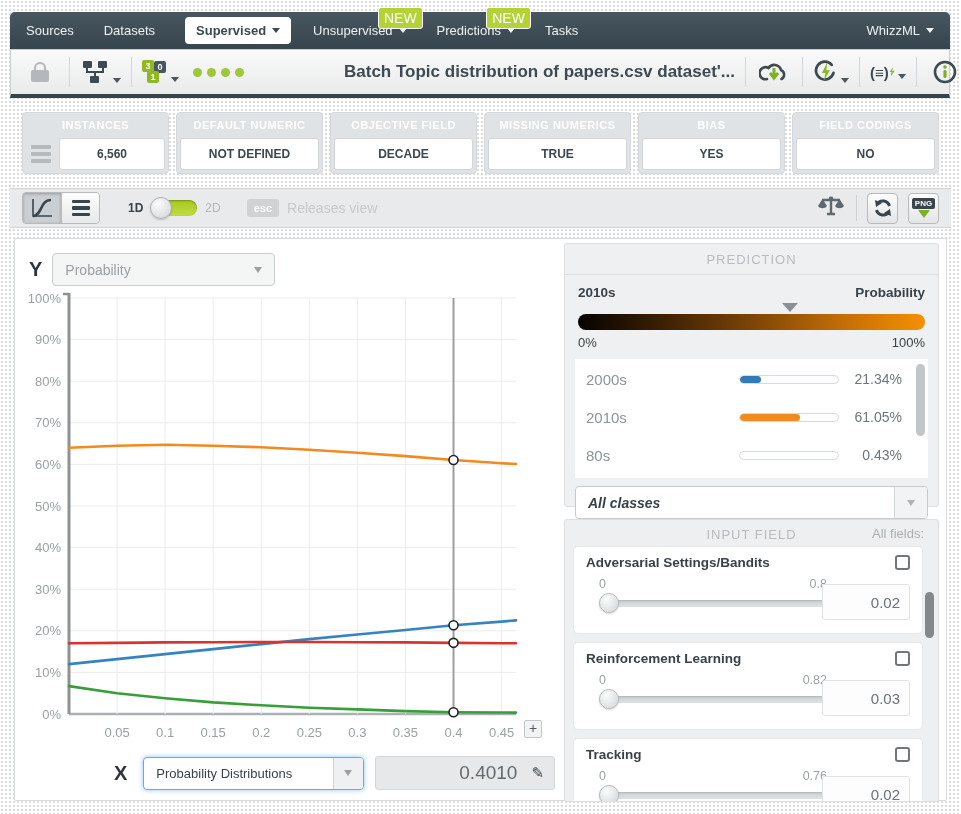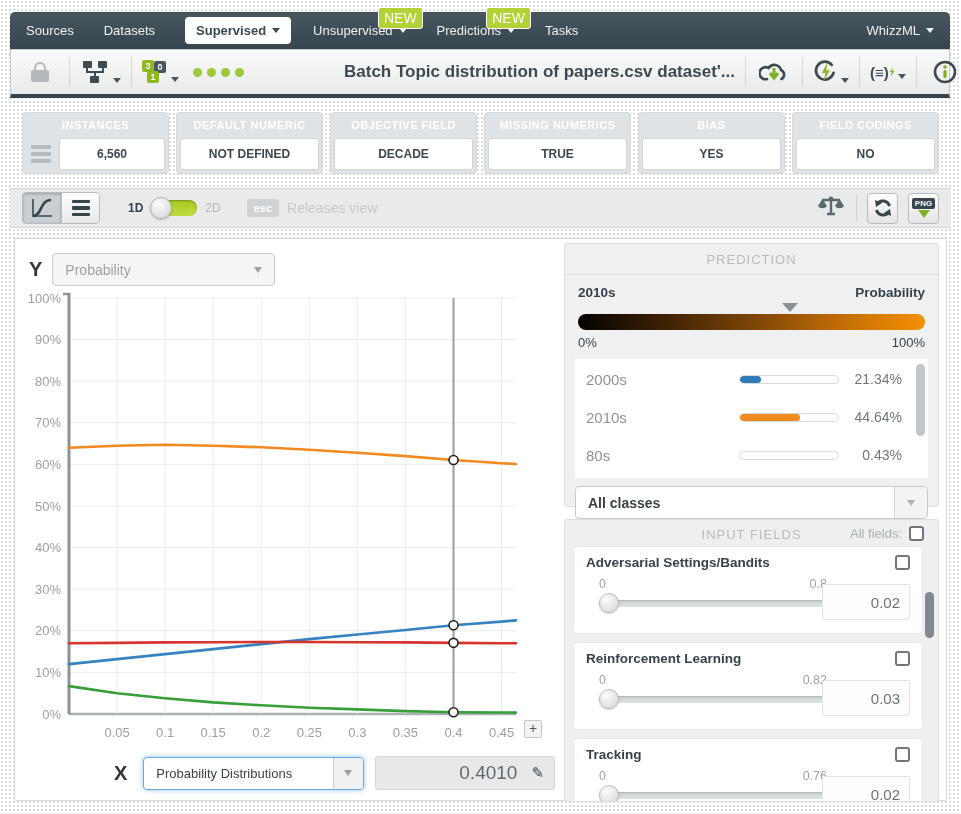--- a/index.html
+++ b/index.html
@@ -120,28 +120,28 @@
   .grad-marker { position:absolute; top:-11px; width:0;height:0;border-left:8px solid transparent;border-right:8px solid transparent;border-top:9px solid #8a9094; }
   .grad-bar { height:16px; border-radius:9px; background:linear-gradient(to right,#050300,#3d2104 25%,#7c4406 50%,#c06c07 75%,#f59000); }
   .grad-range { display:flex; justify-content:space-between; margin:5px 13px 0; font-size:13px; color:#39424a; }
   .class-list { position:relative; margin:9px 10px 0; background:#fff; height:119px; overflow:hidden; }
   .class-row { display:flex; align-items:center; height:36px; margin-top:2px; padding:0 26px 0 11px; }
   .class-label { flex:1; font-size:15px; color:#8d9499; }
   .class-bar { width:100px; height:9px; border:1px solid #d8dbdd; border-radius:5px; background:#fdfdfd; overflow:hidden; margin-right:9px; }
   .class-fill { height:100%; border-radius:5px; }
   .class-pct { width:54px; text-align:right; font-size:14px; color:#6f767b; }
   .pred-scroll { position:absolute; right:3px; top:5px; width:9px; height:72px; background:#c3c6c9; border-radius:5px; }
-  .all-classes { position:relative; margin:8px 10px 9px; height:33px; background:#fff; border:1px solid #c6cacc; border-radius:4px; display:flex; align-items:center; padding-left:12px; font-size:14px; font-weight:bold; color:#3a4248; cursor:pointer; }
+  .all-classes { position:relative; margin:8px 10px 9px; height:33px; background:#fff; border:1px solid #c6cacc; border-radius:4px; display:flex; align-items:center; padding-left:12px; font-size:14px; font-weight:bold; color:#3a4248; cursor:pointer;font-style:italic; }
   .all-classes .arrow-box { position:absolute; right:0; top:0; bottom:0; width:33px; border-left:1px solid #d5d8da; background:#f2f3f4; border-radius:0 3px 3px 0; display:flex; align-items:center; justify-content:center; }
   .all-classes .arrow-box i { width:0;height:0;border-left:4.5px solid transparent;border-right:4.5px solid transparent;border-top:6px solid #adb2b5; }
 
   
   .inputs { position:absolute; left:549px; top:280px; width:375px; height:283px; background:#edeff0; border:1px solid #dddfe1; border-radius:3px; overflow:hidden; }
   .inputs .panel-h { border-bottom:none; position:relative; height:28px; }
-  .allfields { position:absolute; right:14px; top:6px; display:flex; align-items:center; gap:7px; font-size:13px; color:#aab0b4; letter-spacing:0; }
+  .allfields { position:absolute; right:14px; top:6px; display:flex; align-items:center; gap:7px; font-size:13px; color:#aab0b4; letter-spacing:0;flex-direction:column; }
   .checkbox { width:15px; height:15px; border:2px solid #70767a; border-radius:3px; background:#fff; cursor:pointer; }
   .field-card { position:absolute; left:8px; width:350px; height:88px; background:#fff; border-radius:5px; border:1px solid #e6e8ea; padding:8px 12px; }
   .field-title { display:flex; justify-content:space-between; align-items:center; font-size:13.5px; font-weight:bold; color:#39424a; }
   .field-range { display:flex; justify-content:space-between; width:228px; margin:7px 0 0 13px; font-size:12.5px; color:#9ba1a5; }
   .slider { position:relative; width:225px; height:7px; margin:9px 0 0 13px; background:linear-gradient(#cdd1d3,#dfe2e4); border-radius:4px; box-shadow:inset 0 1px 2px rgba(0,0,0,.15); }
   .knob { position:absolute; top:-7px; width:20px; height:20px; border-radius:50%; background:radial-gradient(circle at 35% 30%, #fbfbfb, #d2d6d8); border:1px solid #b8bcbe; box-shadow:0 1px 2px rgba(0,0,0,.2); cursor:pointer; }
   .field-value { position:absolute; right:12px; top:37px; width:88px; height:36px; background:#fdfdfd; border:1px solid #e0e3e5; border-radius:3px; display:flex; align-items:center; justify-content:flex-end; padding-right:9px; font-size:15px; color:#6b7278; }
   .in-scroll { position:absolute; right:4px; top:72px; width:9px; height:46px; background:#84888c; border-radius:5px; }
 
   svg text { font-family:"Liberation Sans", sans-serif; }
@@ -442,41 +442,41 @@
         <span class="class-bar">
             <span class="class-fill" style="display: block; width: 21.34%; background: rgb(47, 122, 184);"></span>
           </span>
         <span class="class-pct">21.34%</span>
       </div>
       <div class="class-row">
         <span class="class-label">2010s</span>
         <span class="class-bar">
             <span class="class-fill" style="display: block; width: 61.05%; background: rgb(241, 138, 31);"></span>
           </span>
-        <span class="class-pct">44.64%</span>
+        <span class="class-pct">61.05%</span>
       </div>
       <div class="class-row">
         <span class="class-label">80s</span>
         <span class="class-bar">
             <span class="class-fill" style="display: block; width: 0%; background: transparent;"></span>
           </span>
         <span class="class-pct">0.43%</span>
       </div>
       <div class="pred-scroll"></div>
     </div>
     <div class="all-classes">
       <span>All classes</span>
       <div class="arrow-box">
           <i></i>
         </div>
     </div>
   </div>
 
   <div class="inputs">
-    <div class="panel-h">INPUT FIELDS</div>
+    <div class="panel-h">INPUT FIELD</div>
     <div class="allfields">
       <span>All fields:</span>
       <span class="checkbox"></span>
     </div>
 
     <div class="field-card" style="top:26px;">
       <div class="field-title">
         <span>Adversarial Settings/Bandits</span>
         <span class="checkbox"></span>
       </div>

